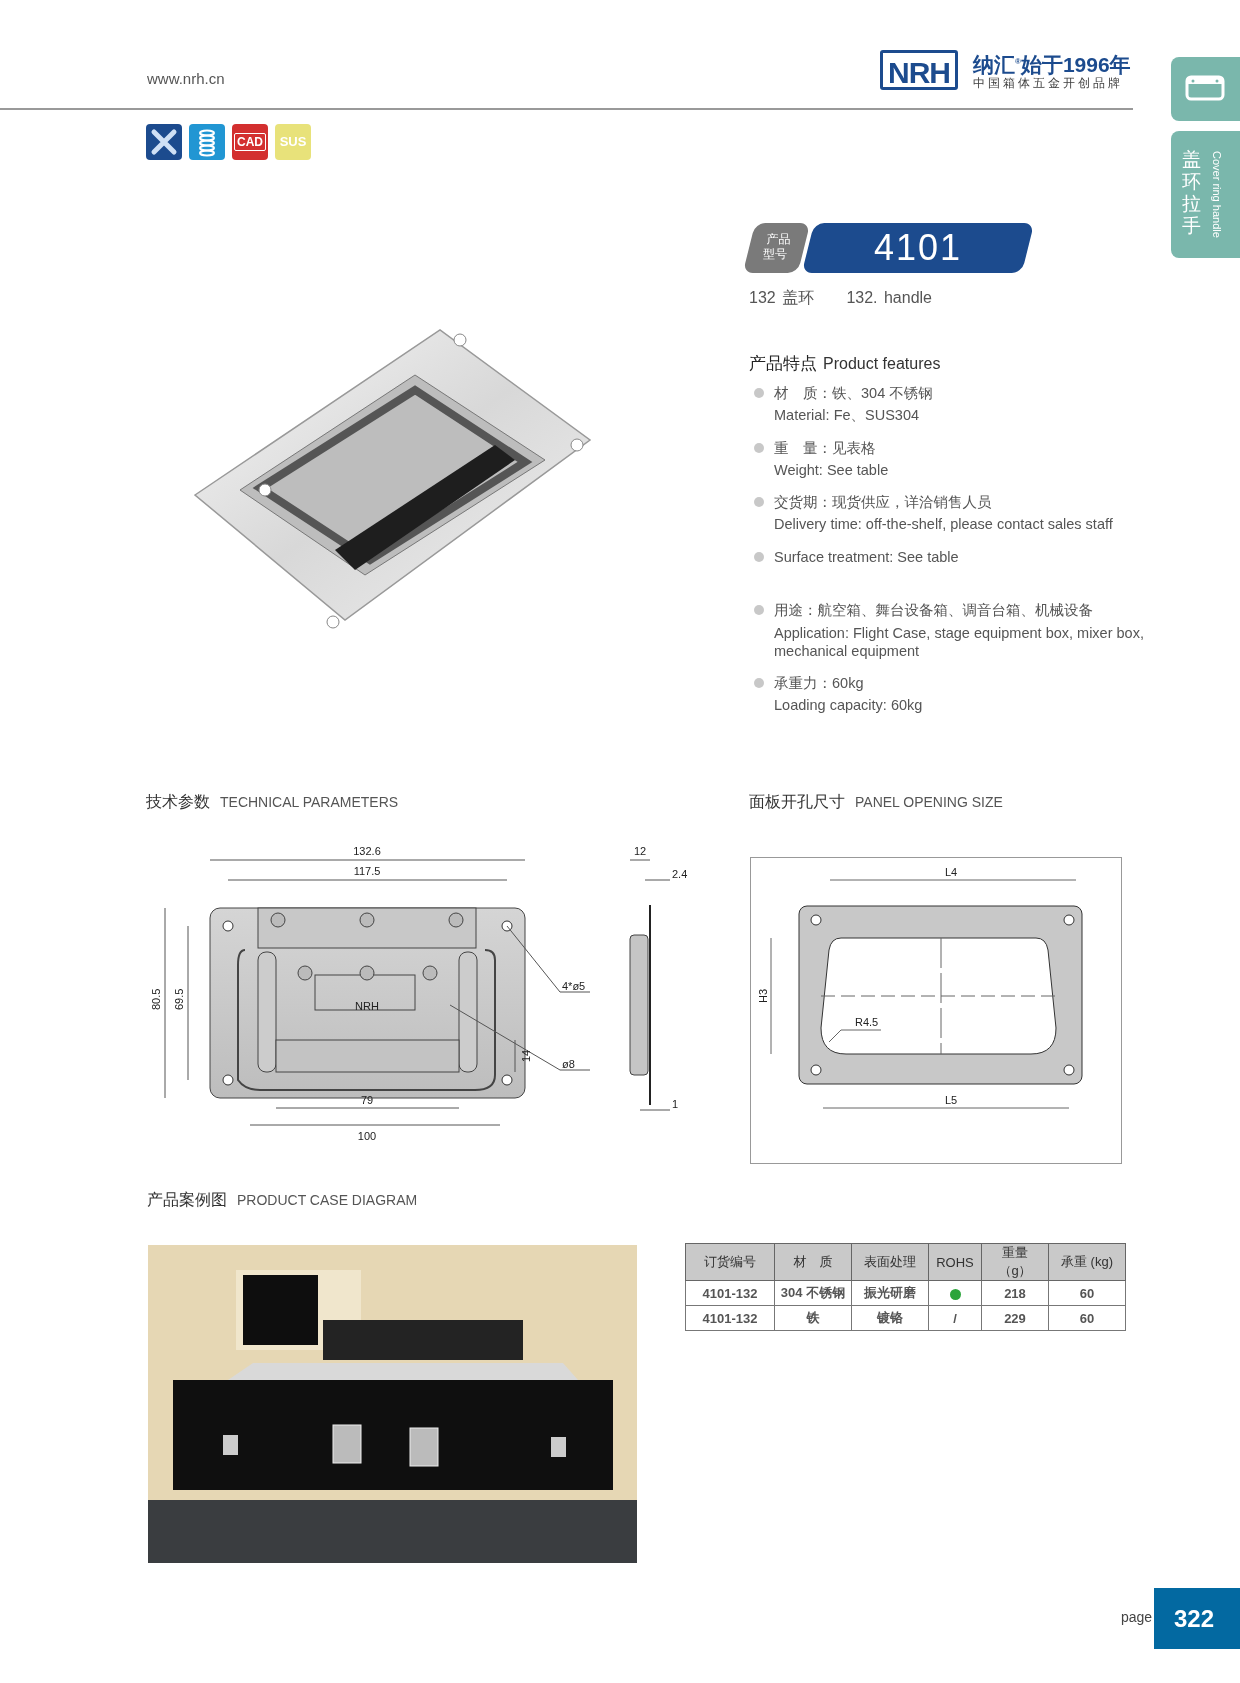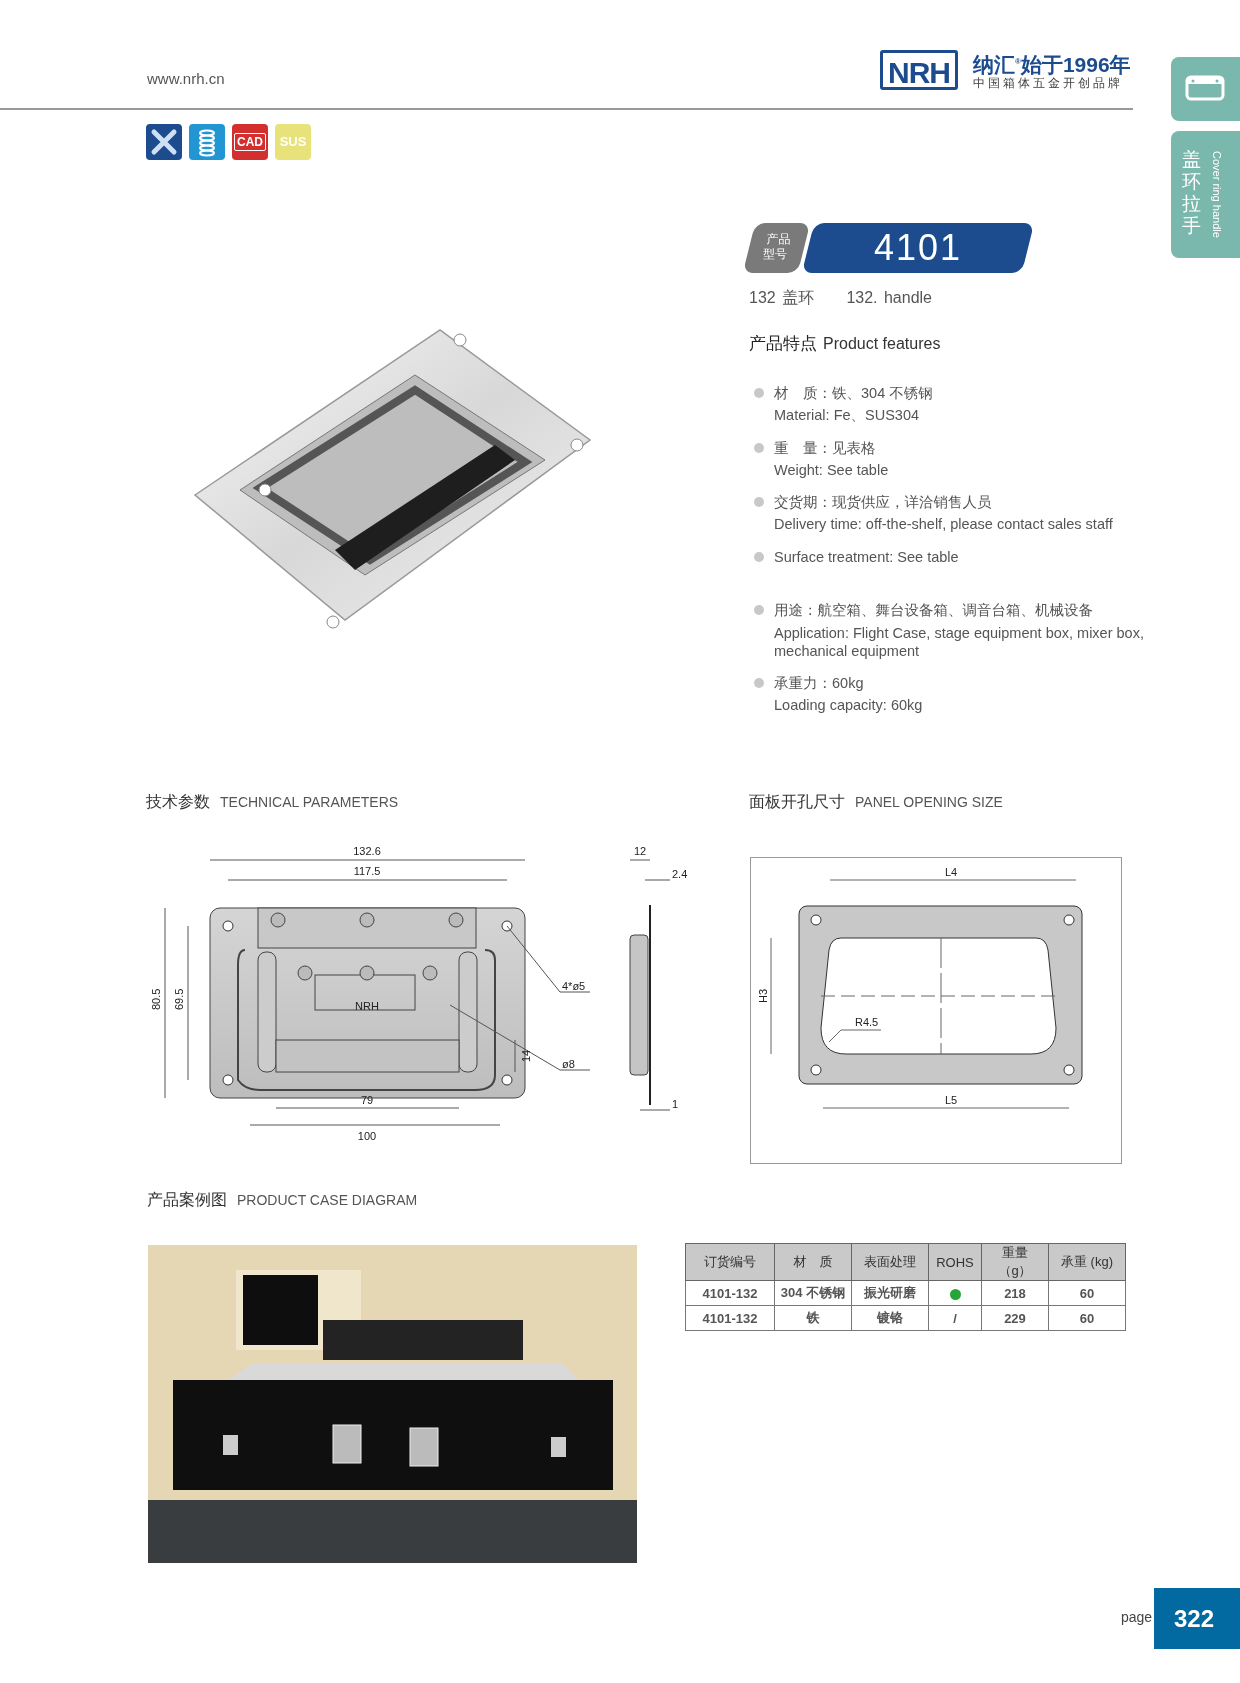--- a/index.html
+++ b/index.html
@@ -17,21 +17,21 @@
   .tab-cat .cn { position:absolute; left:11px; top:18px; width:20px; color:#fff; font-size:19px; line-height:22px; }
   .tab-cat .en { position:absolute; left:40px; top:20px; color:#fff; font-size:11px; writing-mode:vertical-rl; }
   .badge { top:124px; width:36px; height:36px; border-radius:4px; color:#fff; font-size:12px; text-align:center; line-height:36px; font-weight:bold; }
   .model-tag { left:749px; top:223px; width:55px; height:50px; background:#7a7a7a; border-radius:10px;
                transform:skewX(-14deg); color:#fff; font-size:12px; line-height:15px; text-align:center; padding-top:9px; box-sizing:border-box; }
   .model-tag span { display:block; transform:skewX(14deg); }
   .model-num { left:808px; top:223px; width:220px; height:50px; background:#1c4b8e; border-radius:10px;
                transform:skewX(-14deg); }
   .model-num span { display:block; transform:skewX(14deg); color:#fff; font-size:36px; line-height:50px; text-align:center; letter-spacing:2px; }
   .subname { left:749px; top:288px; font-size:16px; color:#555; word-spacing:2px; }
-  .feat-head { left:749px; top:332px; font-size:16px; color:#333; }
+  .feat-head { left:749px; top:352px; font-size:16px; color:#333; }
   .feat-head b { font-weight:normal; color:#222; font-size:17px; margin-right:6px; }
   .feature { left:754px; width:420px; font-size:14.5px; color:#555; line-height:22px; }
   .feature .dot { position:absolute; left:0; top:6px; width:10px; height:10px; border-radius:50%; background:#c8c8c8; }
   .feature .t { margin-left:20px; }
   .sec-title { font-size:16px; color:#333; }
   .sec-title .en { font-size:14px; color:#555; margin-left:10px; }
   .tbl { left:685px; top:1243px; border-collapse:collapse; font-size:13px; color:#555; }
   .tbl th { background:#c9c9c9; font-weight:normal; color:#333; height:22px; border:1px solid #666; padding:0 6px; }
   .tbl td { height:22px; text-align:center; border:1px solid #777;font-weight:bold; }
   .green { display:inline-block; width:11px; height:11px; border-radius:50%; background:#2aa43a; vertical-align:middle; }

